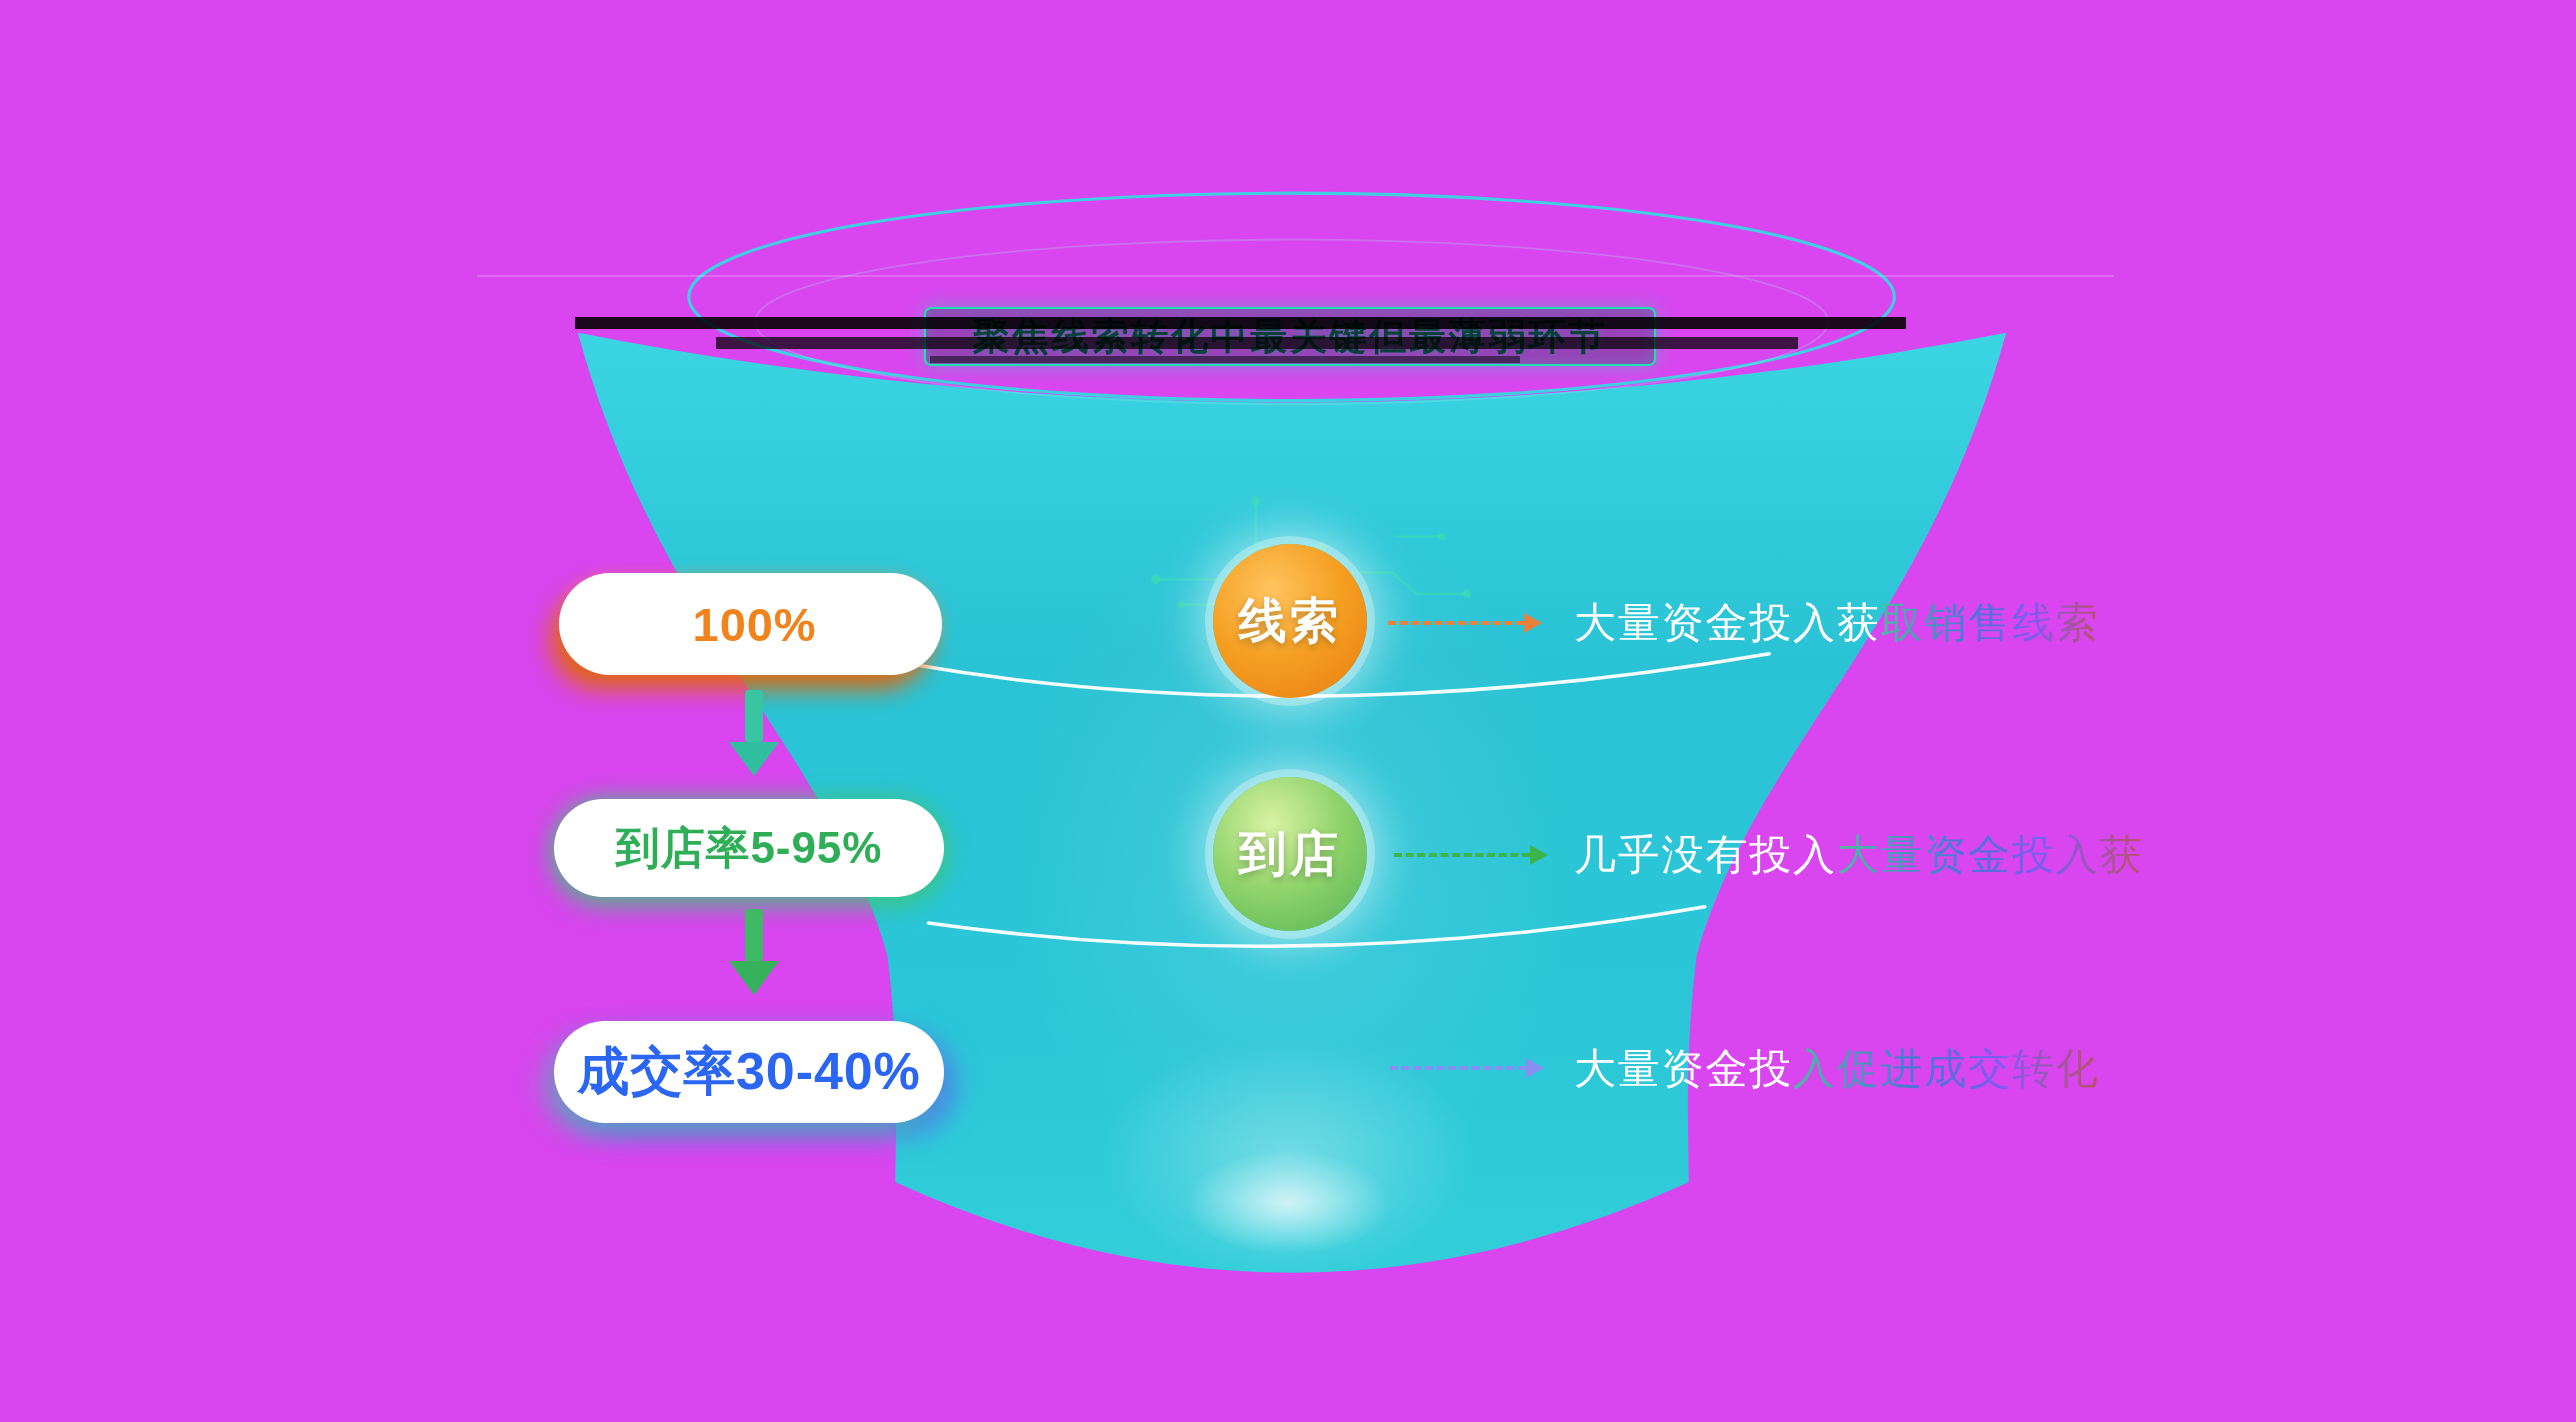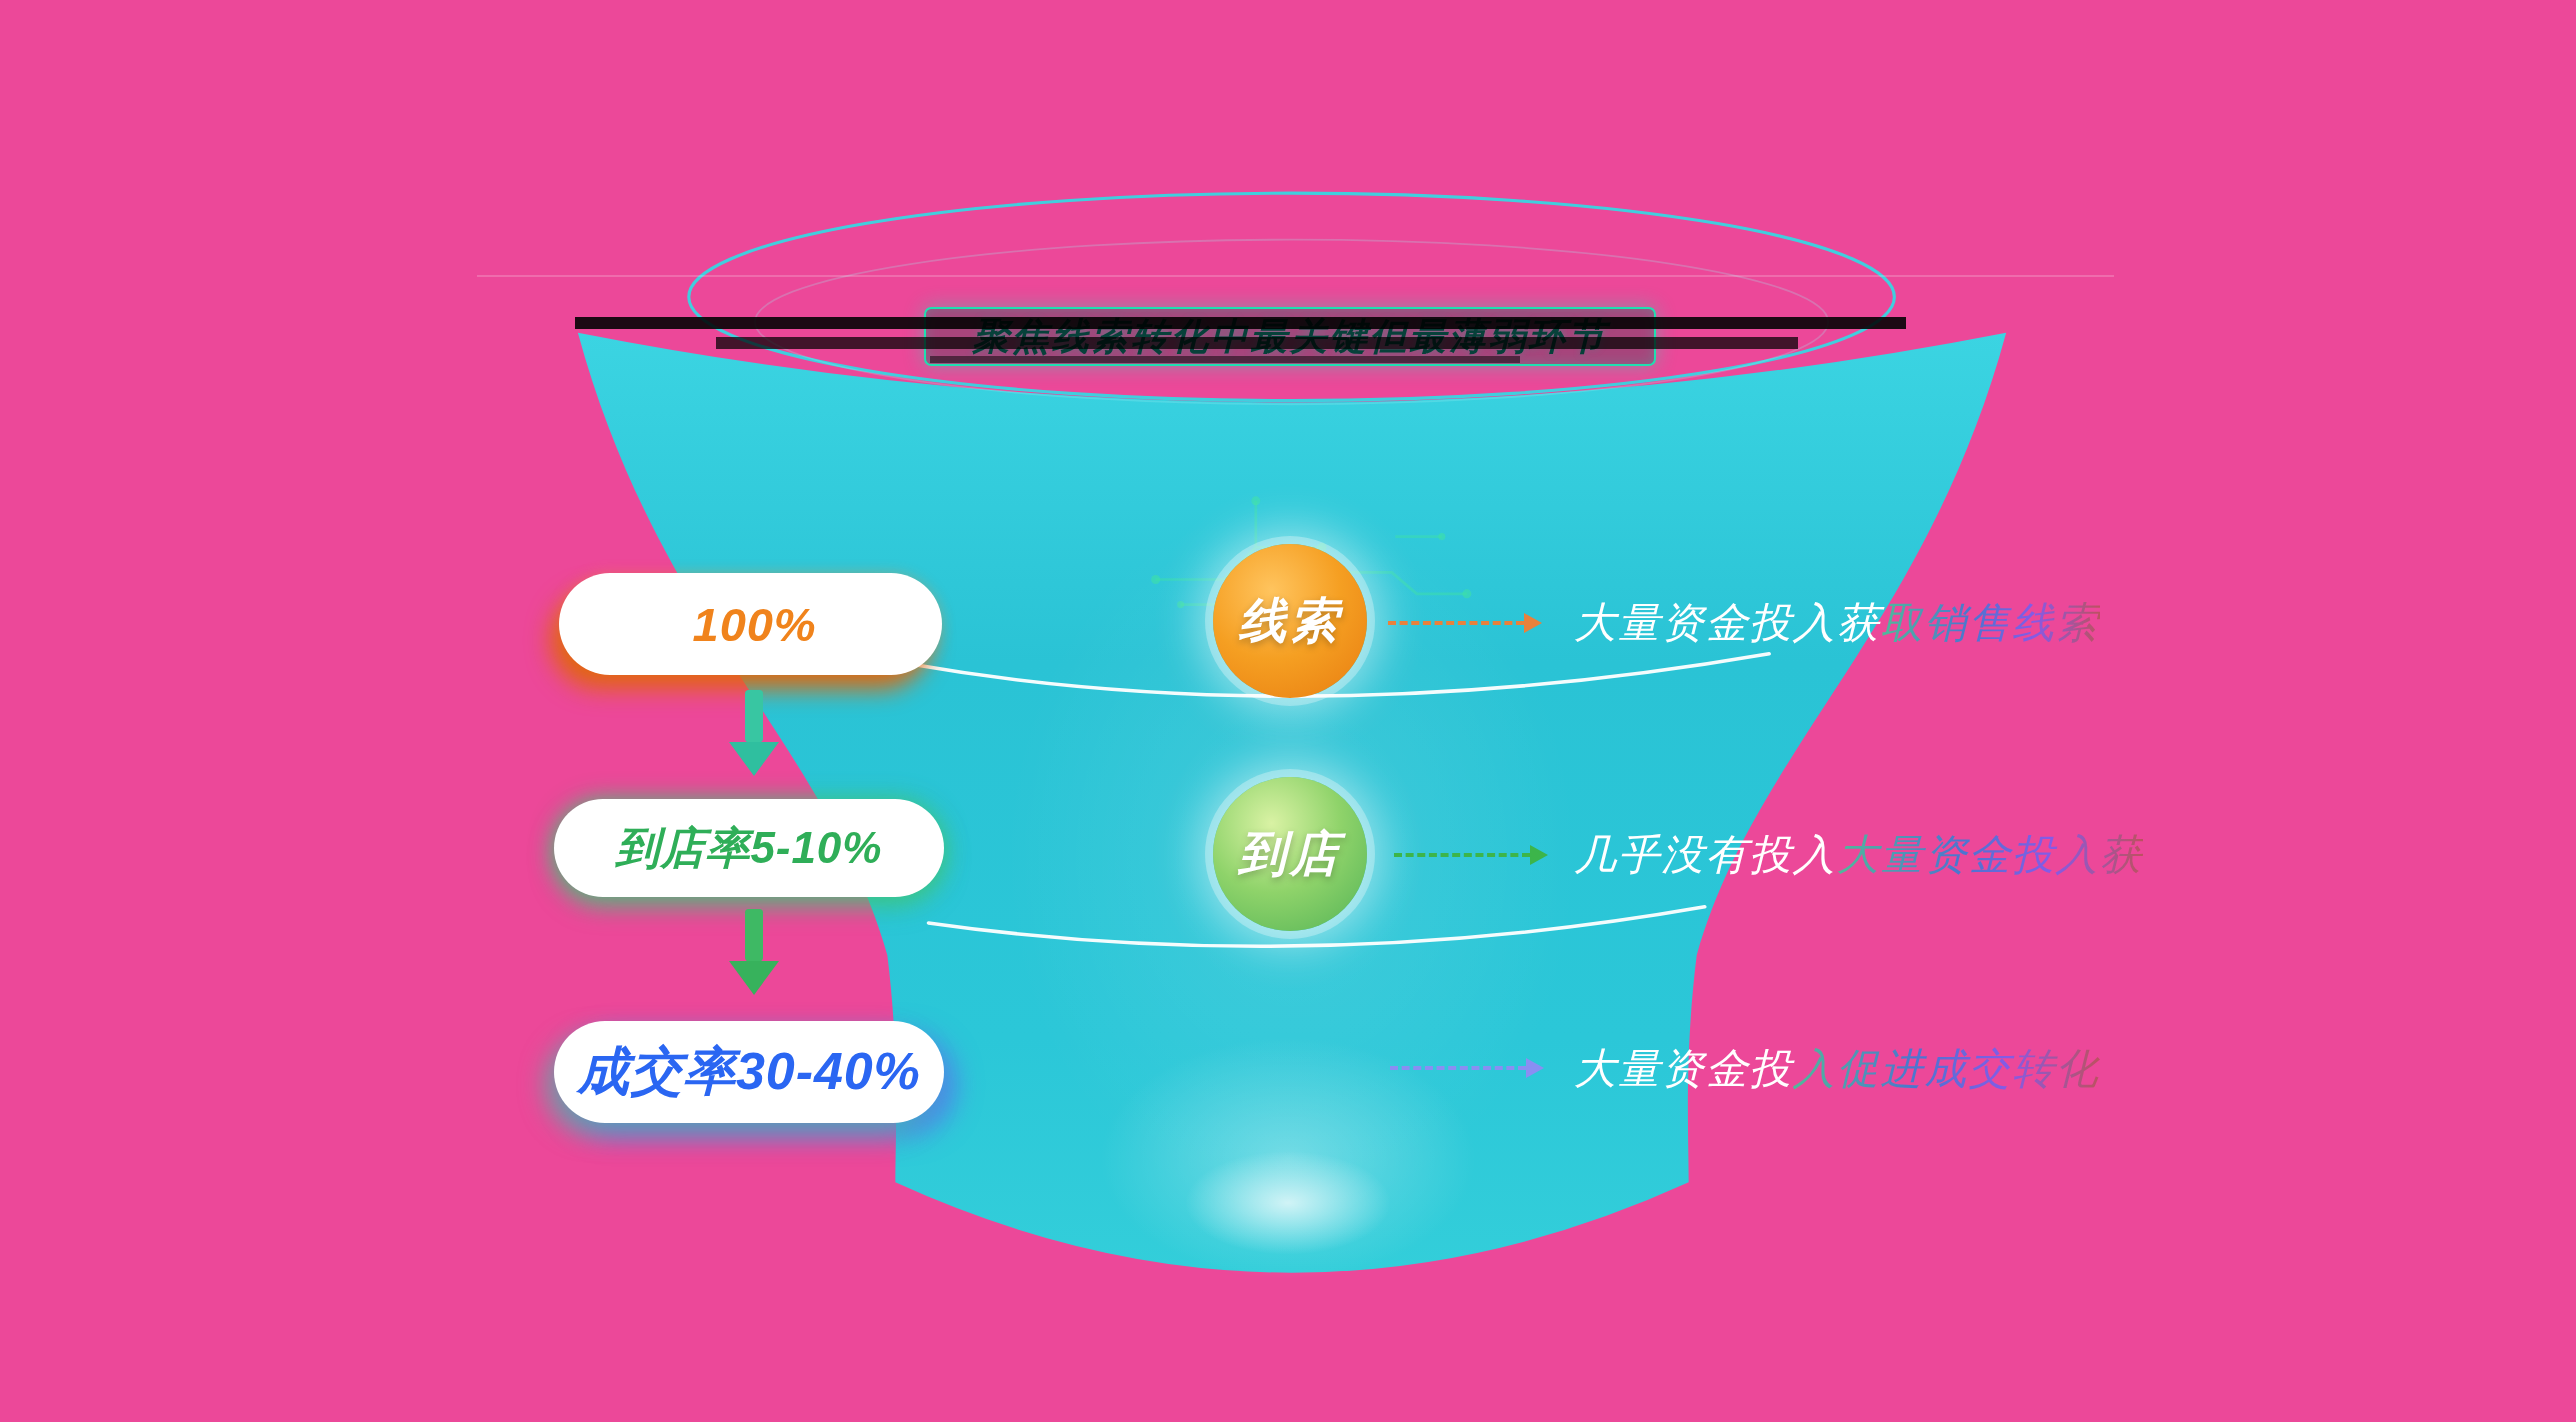--- a/index.html
+++ b/index.html
@@ -5,23 +5,22 @@
   html, body {
     margin: 0;
     padding: 0;
     background: #000;
     font-family: "Liberation Sans", "DejaVu Sans", sans-serif;
   }
   #stage {
     position: relative;
     width: 2576px;
     height: 1422px;
-    background: #ec4899;
+    background: #d946ef;
     overflow: hidden;
-    font-style: italic;
   }
   #stage svg.funnel-svg {
     position: absolute;
     inset: 0;
     z-index: 1;
   }
   
   .title-box {
     position: absolute;
     left: 924px; top: 307px;
@@ -206,21 +205,21 @@
   </div>
 
   <div class="pill pill1">
     <span>100%</span>
   </div>
   <div class="down-arrow darrow1">
     <div class="shaft"></div>
     <div class="head"></div>
   </div>
   <div class="pill pill2">
-    <span>到店率5-10%</span>
+    <span>到店率5-95%</span>
   </div>
   <div class="down-arrow darrow2">
     <div class="shaft"></div>
     <div class="head"></div>
   </div>
   <div class="pill pill3">
     <span>成交率30-40%</span>
   </div>
 
   <div class="dash dash1">

